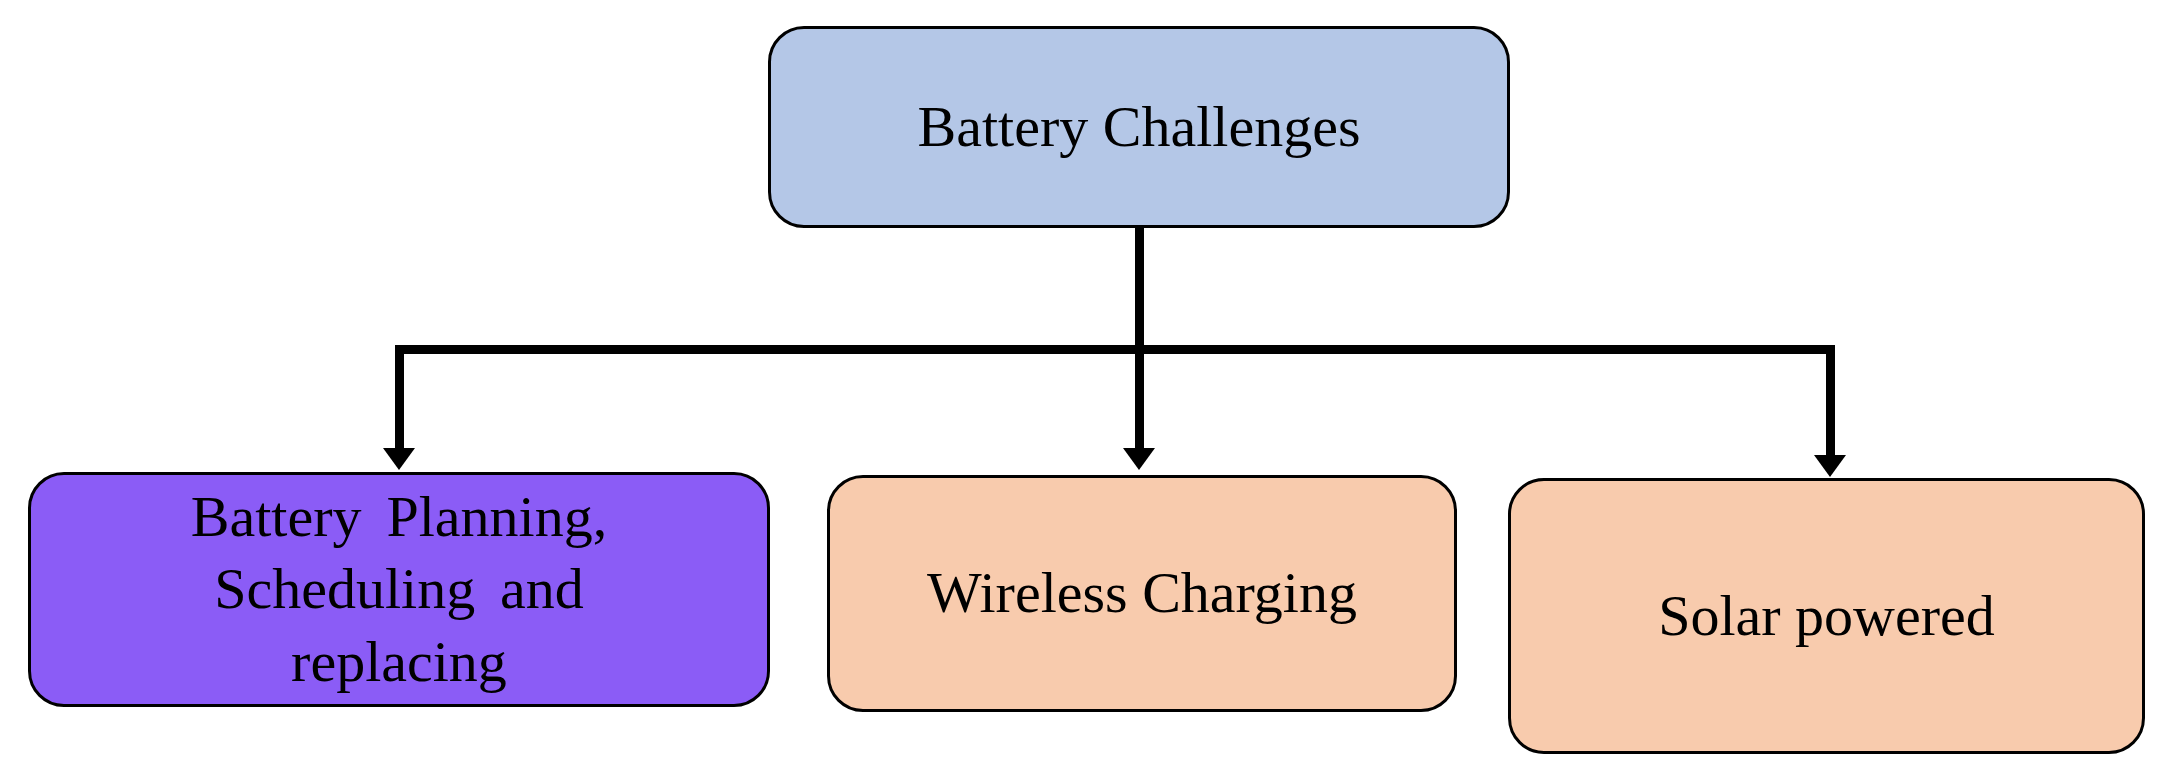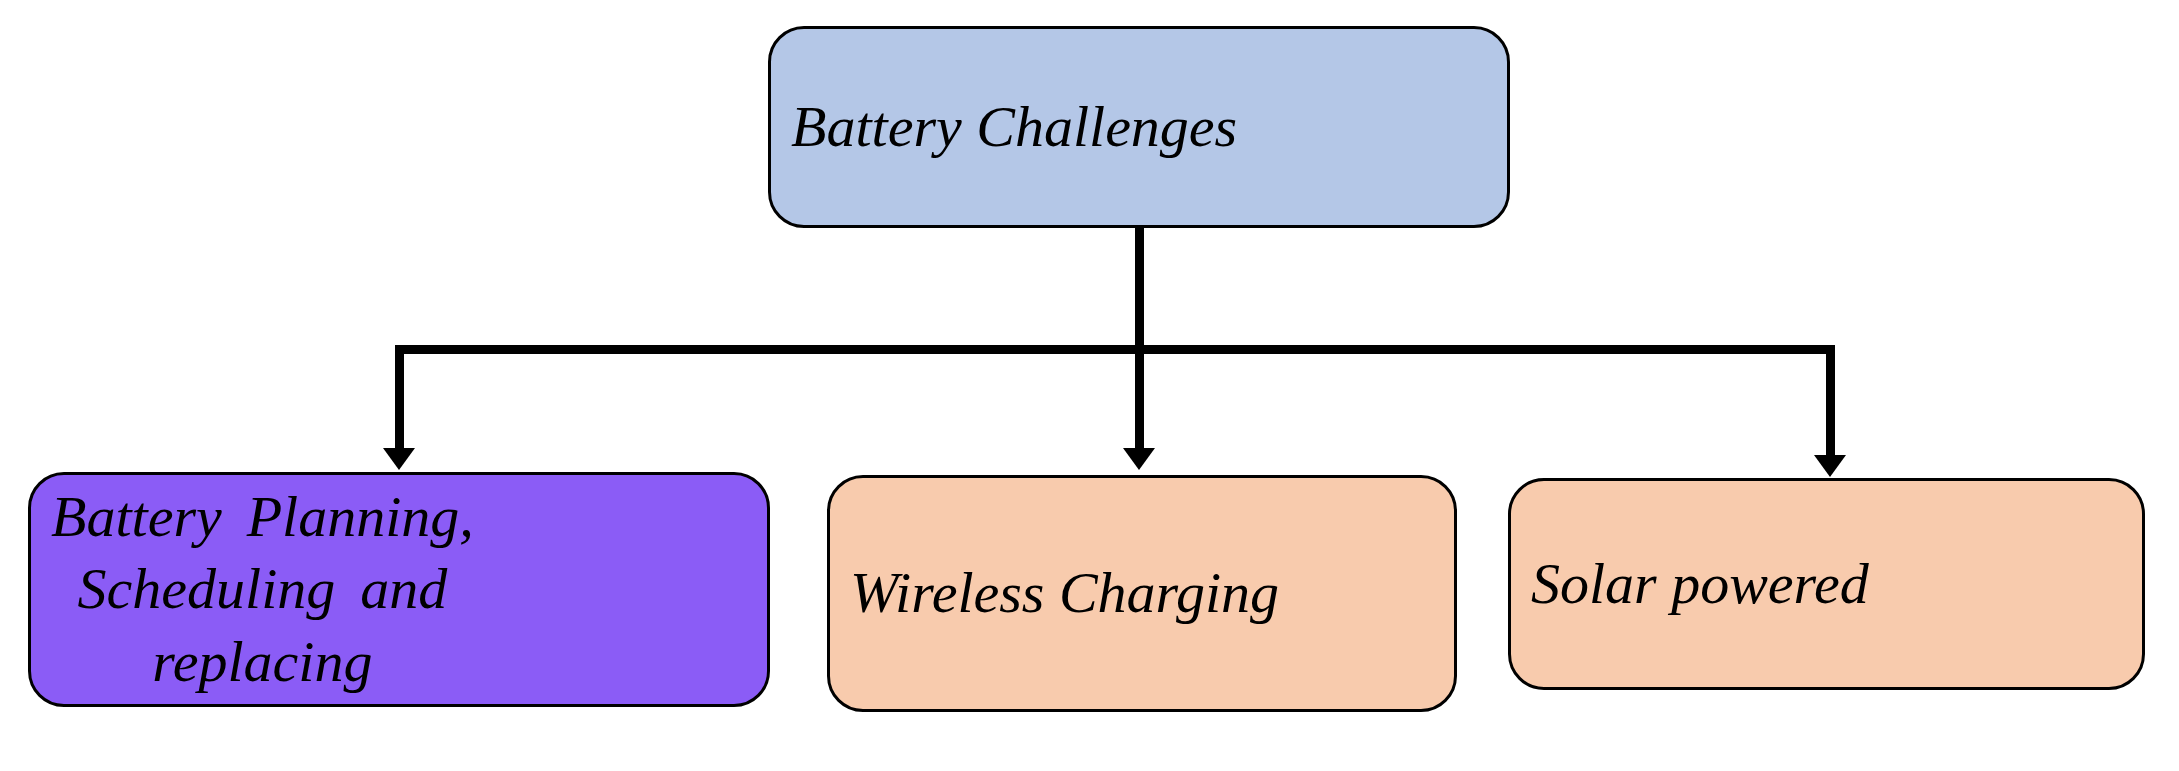--- a/index.html
+++ b/index.html
@@ -15,22 +15,22 @@
     overflow: hidden;
     font-family: "Liberation Serif", "DejaVu Serif", serif;
   }
   .node {
     position: absolute;
     box-sizing: border-box;
     border: 3px solid #000000;
     border-radius: 36px;
     display: flex;
     align-items: center;
+    justify-content: center;
     text-align: center;
-    font-style: italic;
   }
   .node .label {
     color: #000000;
     font-size: 58px;
     line-height: 1.25;
     white-space: pre-line;
     padding: 0 20px;
   }
   .node--root {
     left: 768px; top: 26px;
@@ -43,21 +43,21 @@
     background: #8b5cf6;
   }
   .node--planning .label { word-spacing: 0.18em; }
   .node--wireless {
     left: 827px; top: 475px;
     width: 630px; height: 237px;
     background: #f8cbad;
   }
   .node--solar {
     left: 1508px; top: 478px;
-    width: 637px; height: 212px;
+    width: 637px; height: 276px;
     background: #f8cbad;
   }
   
   .edge {
     position: absolute;
     background: #000000;
   }
   .edge--stem      { left: 1135px; top: 227px; width: 9px;   height: 120px; }
   .edge--hline     { left: 395px;  top: 345px; width: 1440px; height: 9px;  }
   .edge--drop-left { left: 395px;  top: 345px; width: 9px;   height: 104px; }

